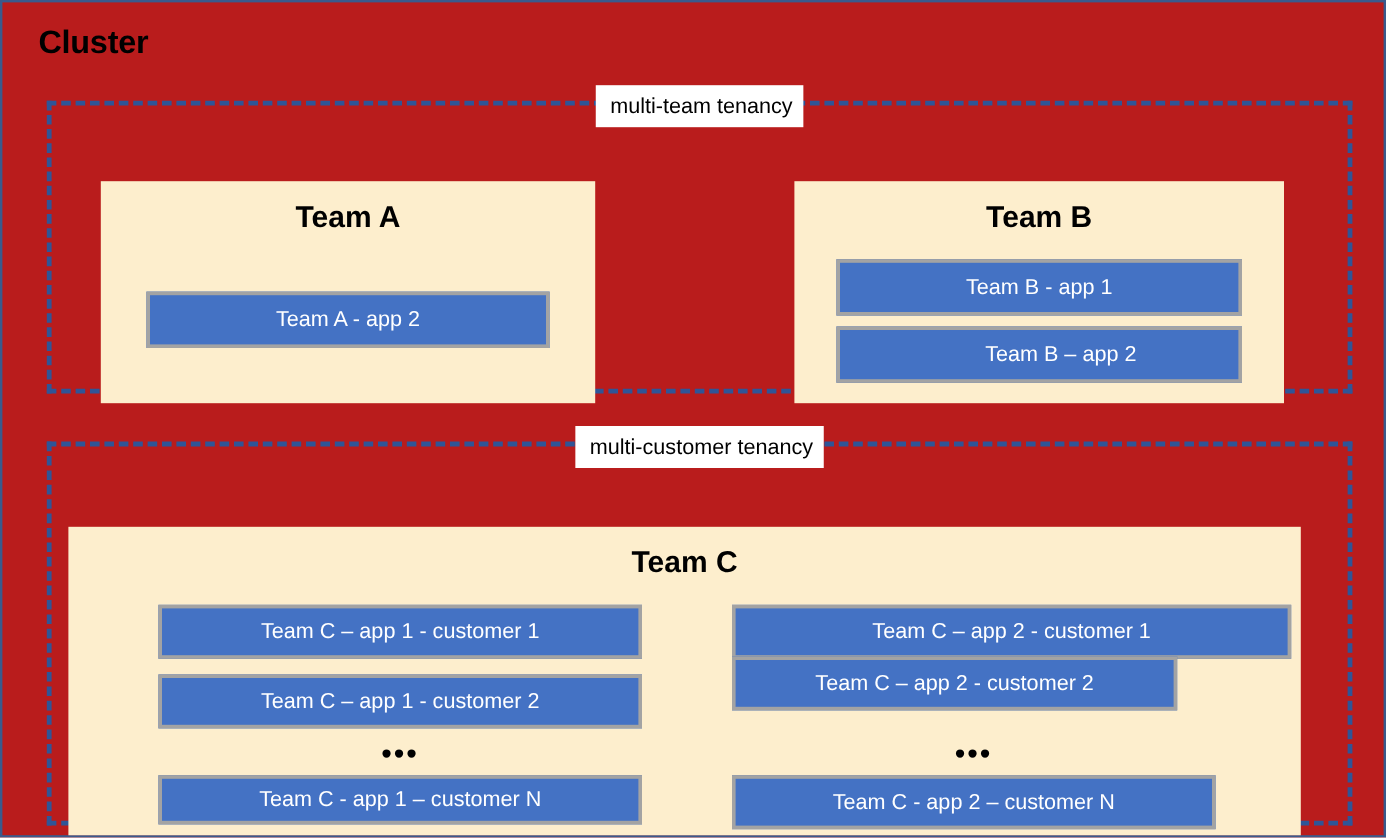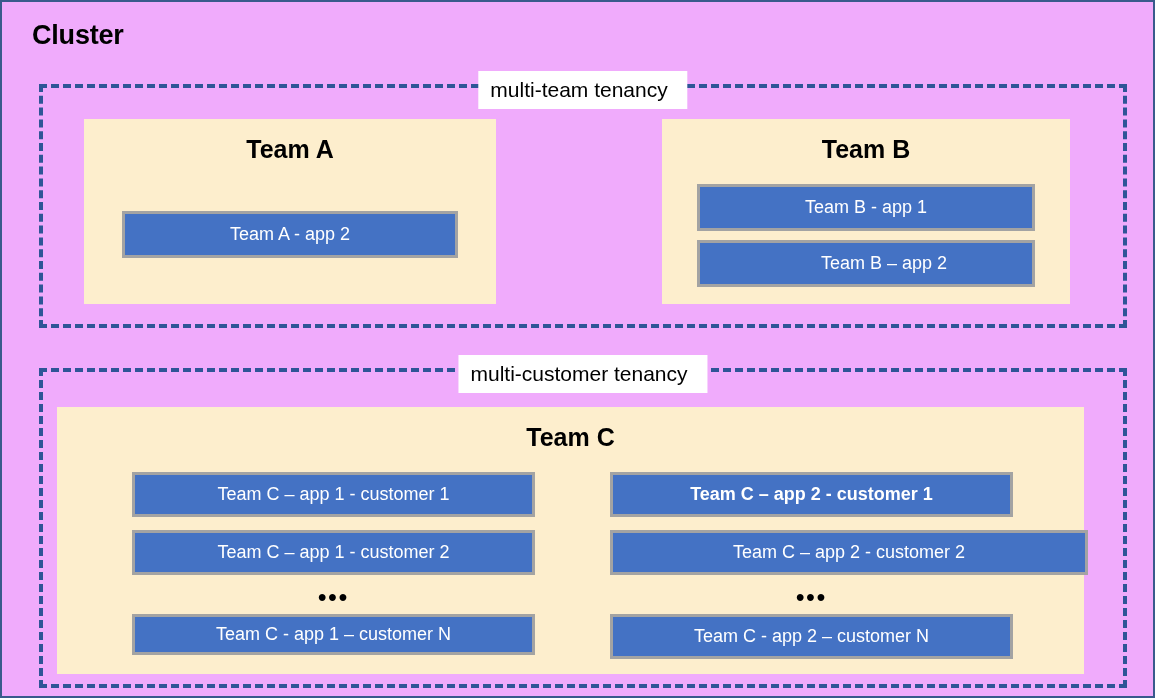--- a/index.html
+++ b/index.html
@@ -8,21 +8,21 @@
     background: #ffffff;
   }
   body {
     font-family: "Liberation Sans", sans-serif;
   }
   #canvas {
     position: relative;
     width: 1155px;
     height: 698px;
     box-sizing: border-box;
-    background: #f0abfc;
+    background: #b91c1c;
     border: 2px solid #3a5a8c;
     overflow: hidden;
   }
   .cluster-title {
     position: absolute;
     left: 30px;
     top: 18px;
     font-size: 27px;
     font-weight: bold;
     color: #000000;
@@ -34,29 +34,30 @@
     box-sizing: border-box;
     border: 4px dashed #2f5597;
   }
   .tenancy-label {
     position: absolute;
     top: -17px;
     left: 50%;
     transform: translateX(-50%);
     background: #ffffff;
     color: #000000;
-    font-size: 21px;
+    font-size: 18px;
     line-height: 1;
-    padding: 8px 20px 9px 12px;
+    padding: 8px 9px 9px 12px;
     white-space: nowrap;
   }
   .team-box {
     position: absolute;
     box-sizing: border-box;
     background: #fdeecd;
+    margin-top: 32px;
   }
   .team-title {
     position: absolute;
     left: 0;
     right: 0;
     text-align: center;
     font-size: 25px;
     font-weight: bold;
     color: #000000;
     white-space: nowrap;
@@ -111,19 +112,19 @@
   </div>
 
   <div class="team-box" style="left:55px; top:405px; width:1027px; height:267px;">
     <div class="team-title" style="top:16px;">Team C</div>
 
     <div class="app-box" style="left:75px; top:65px; width:403px; height:45px;">Team C – app 1 - customer 1</div>
     <div class="app-box" style="left:75px; top:123px; width:403px; height:45px;">Team C – app 1 - customer 2</div>
     <div class="ellipsis" style="left:75px; top:178px; width:403px;">•••</div>
     <div class="app-box" style="left:75px; top:207px; width:403px; height:41px;">Team C - app 1 – customer N</div>
 
-    <div class="app-box" style="left:553px; top:65px; width:403px; height:45px;font-weight:bold;">Team C – app 2 - customer 1</div>
-    <div class="app-box" style="left:553px; top:123px; width:478px; height:45px;">Team C – app 2 - customer 2</div>
+    <div class="app-box" style="left:553px; top:65px; width:466px; height:45px;">Team C – app 2 - customer 1</div>
+    <div class="app-box" style="left:553px; top:108px; width:371px; height:45px;">Team C – app 2 - customer 2</div>
     <div class="ellipsis" style="left:553px; top:178px; width:403px;">•••</div>
     <div class="app-box" style="left:553px; top:207px; width:403px; height:45px;">Team C - app 2 – customer N</div>
   </div>
 
 </div>
 
 </body></html>

